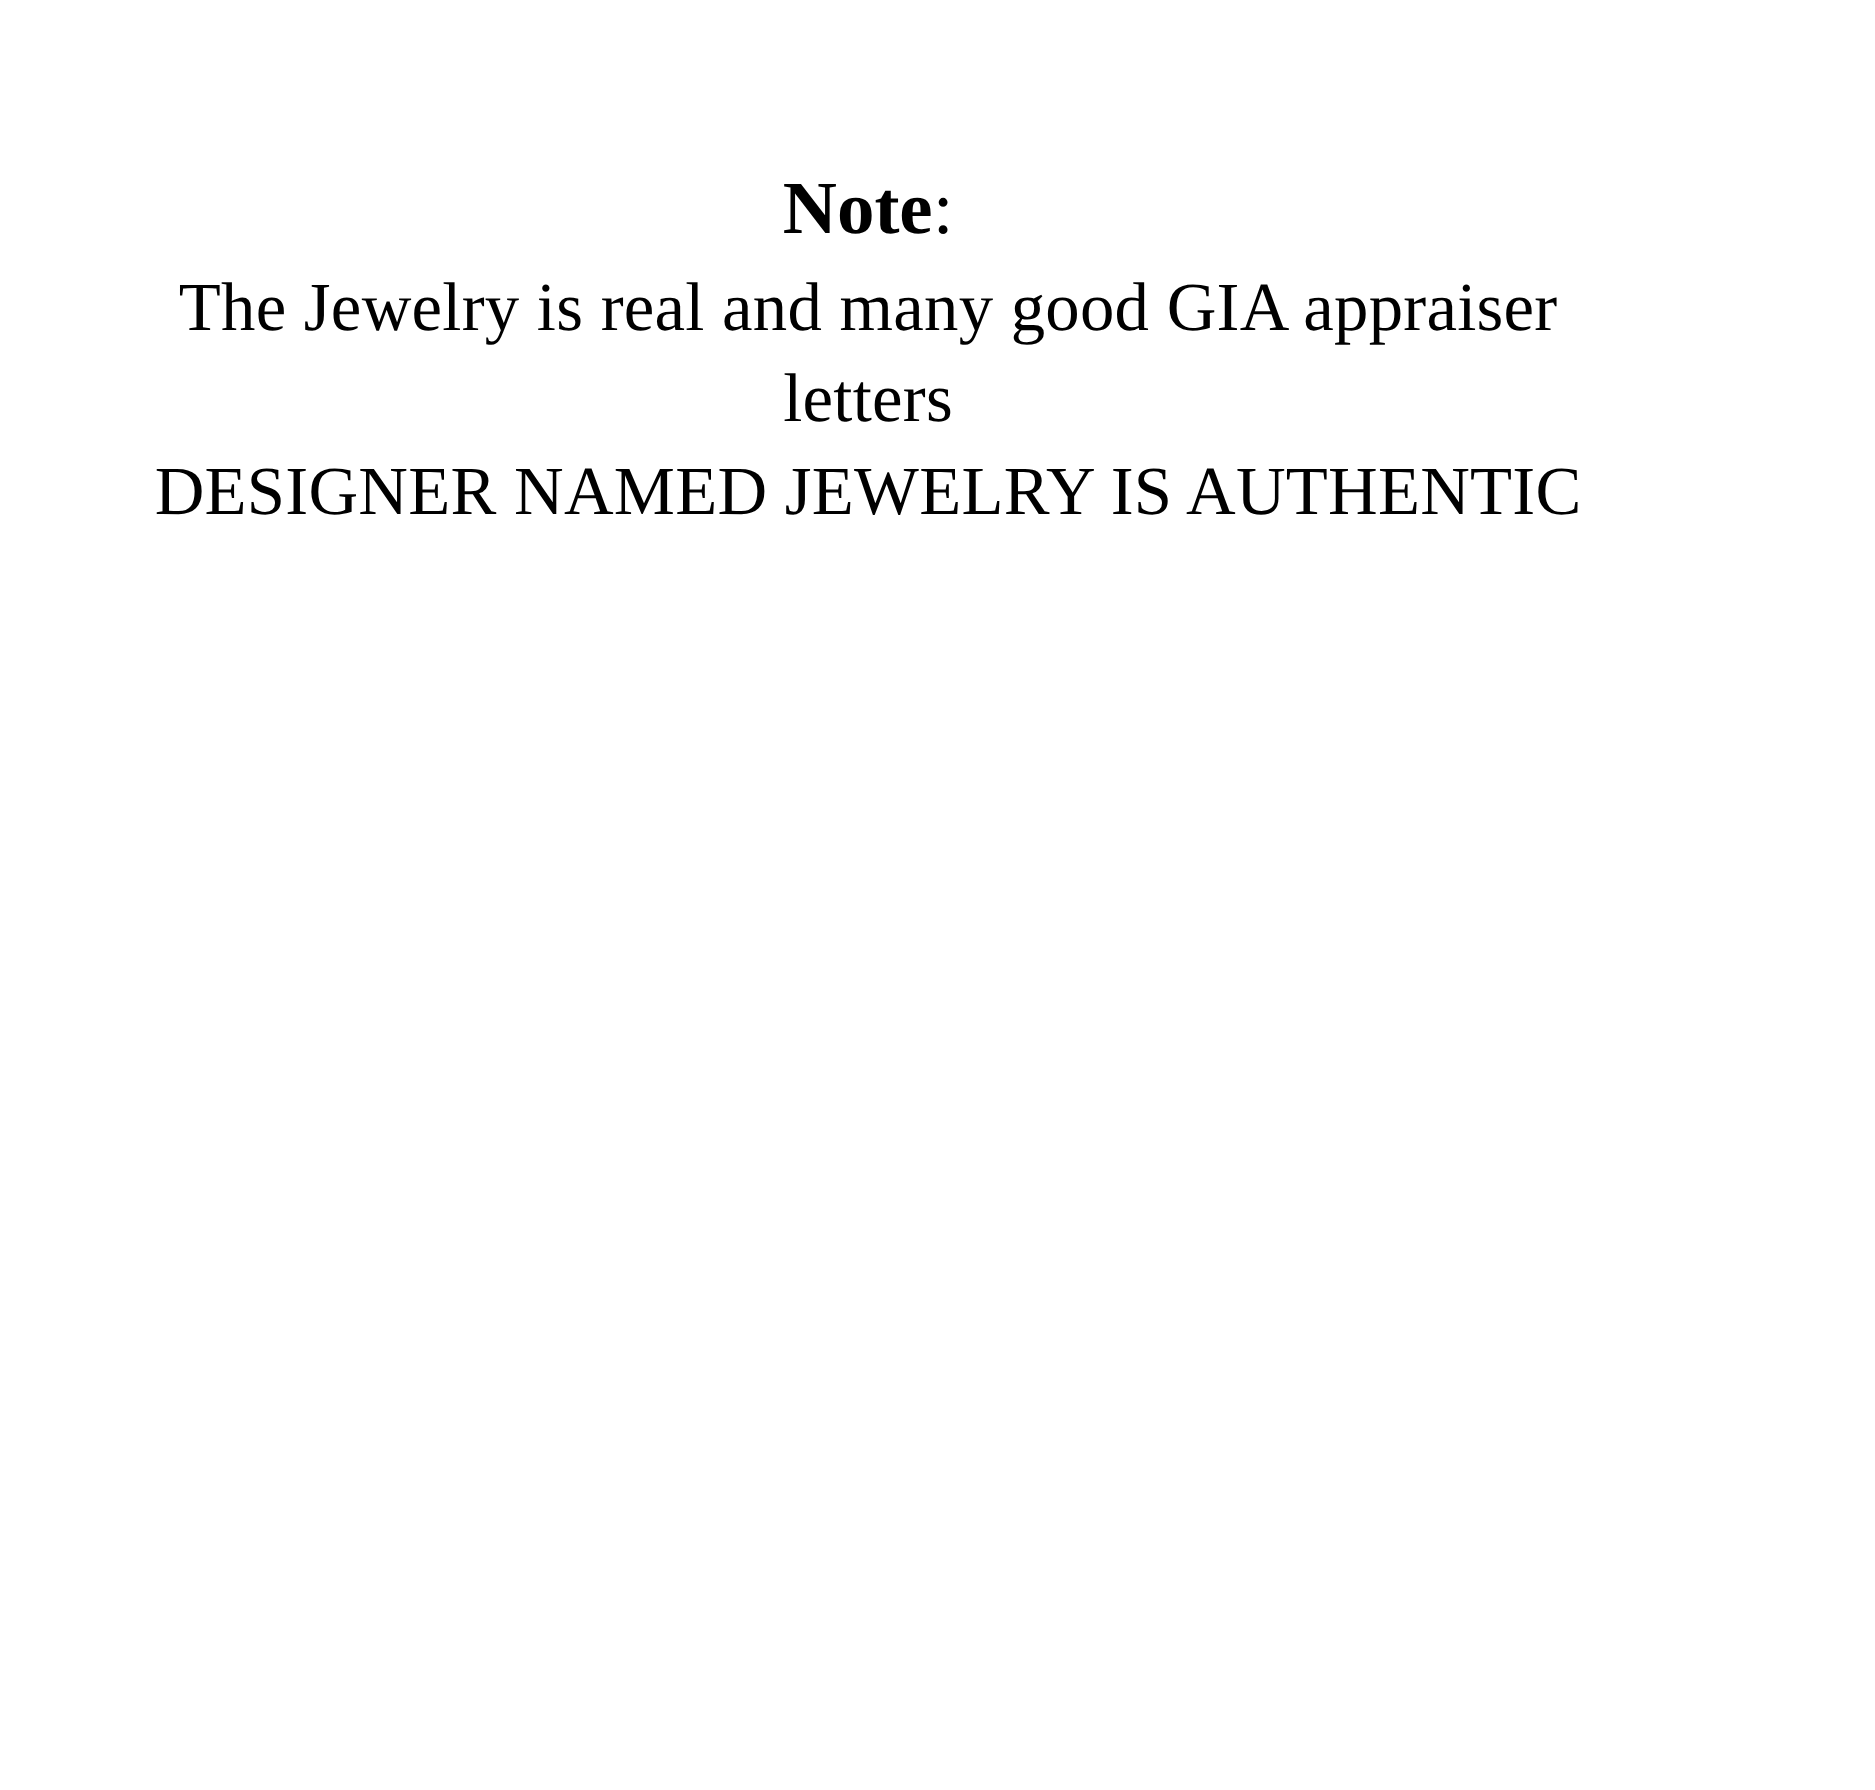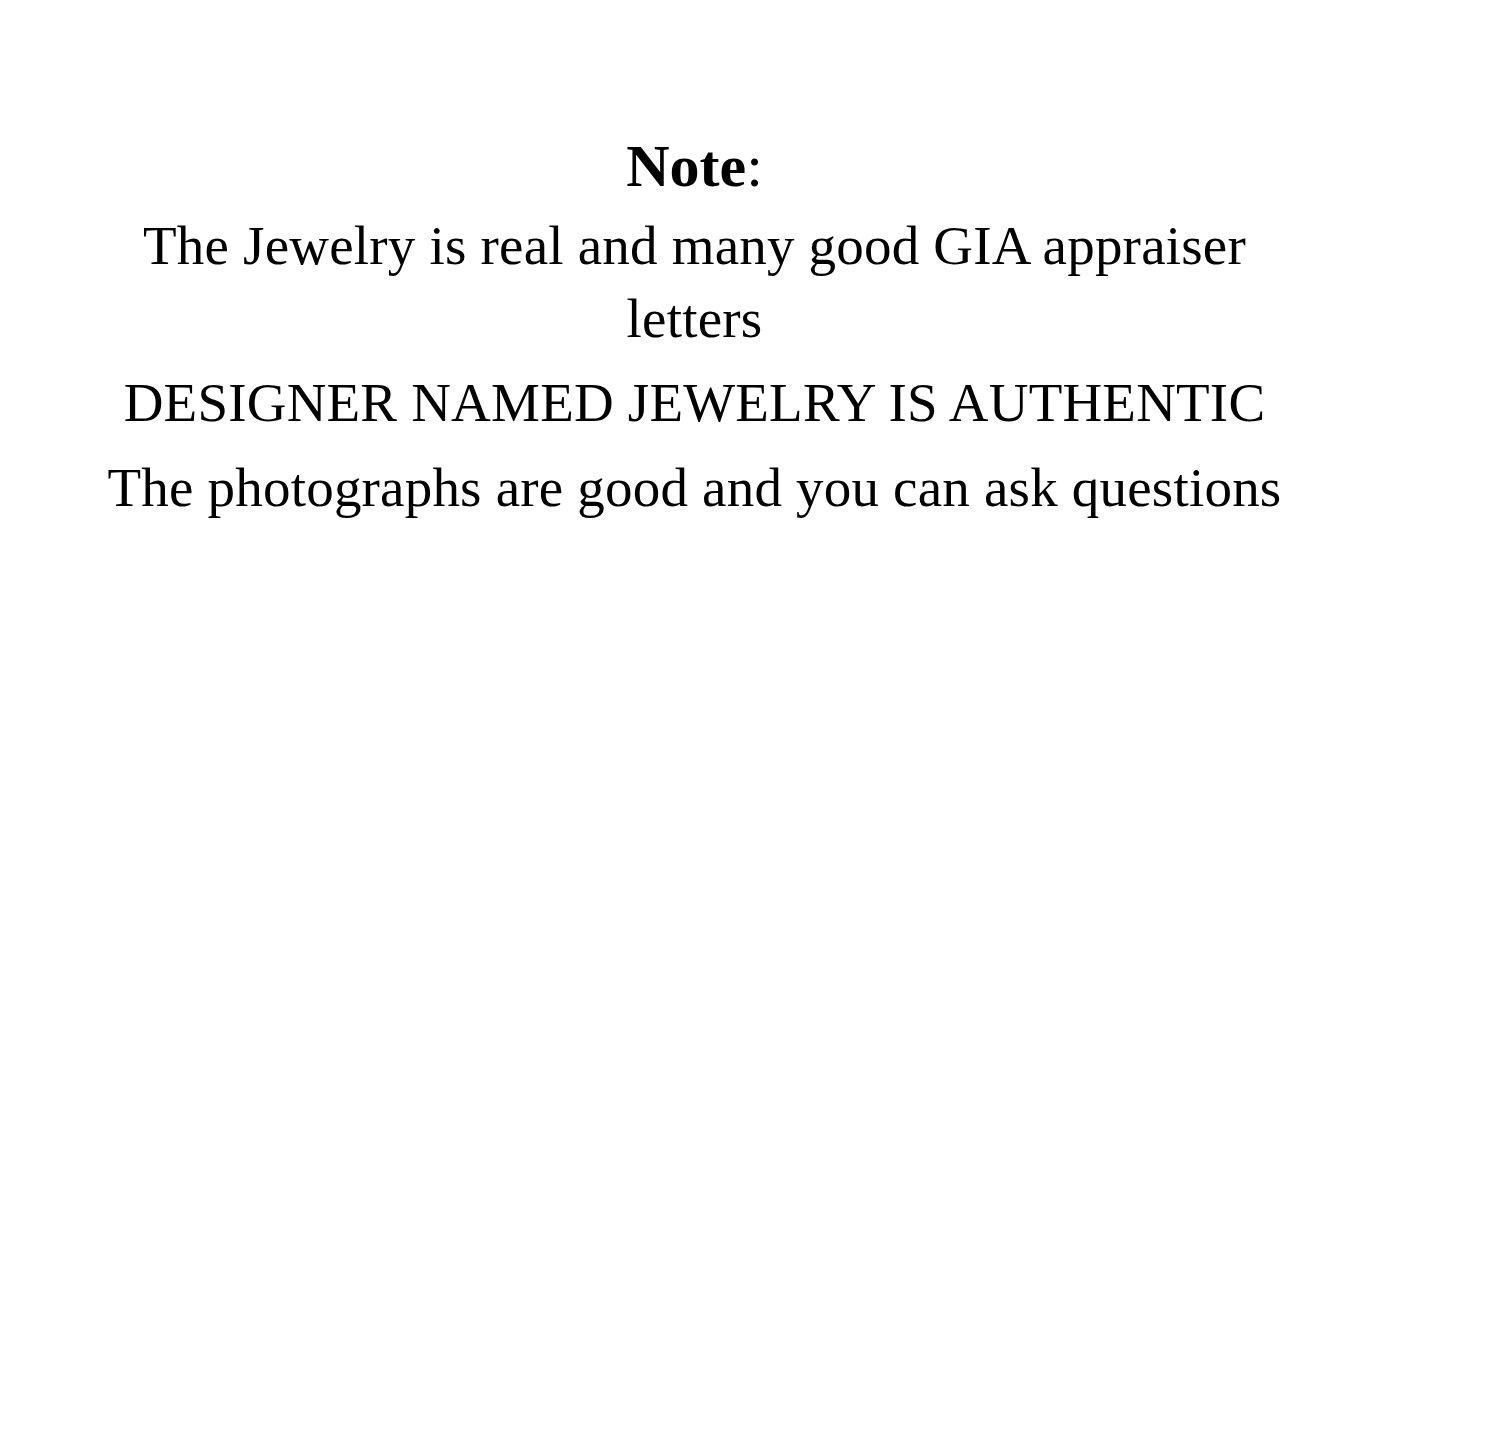--- a/index.html
+++ b/index.html
@@ -36,32 +36,31 @@
   .note-heading .note-colon {
     font-weight: normal;
   }
   .note-line {
     font-size: 55px;
     margin: 0;
     line-height: 1.32;
     letter-spacing: 0.2px;
   }
   .note-line + .note-line {
-    margin-top: 12px;
+    margin-top: 2px;
   }
 </style>
 </head>
 <body>
 
 <div class="page">
   <div class="note-block">
 
     <h1 class="note-heading"><span class="note-word">Note</span><span class="note-colon">:</span></h1>
 
     <p class="note-line">The Jewelry is real and many good GIA appraiser letters</p>
 
     <p class="note-line">DESIGNER NAMED JEWELRY IS AUTHENTIC</p>
 
 
-    <p class="note-line">The photographs are good and you can ask questions</p>
 
   </div>
 </div>
 
 </body></html>

